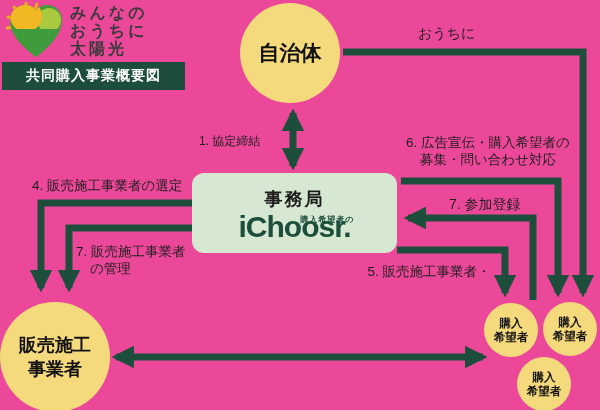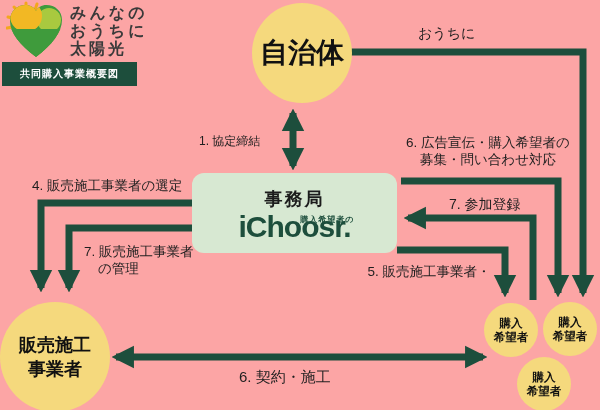--- a/index.html
+++ b/index.html
@@ -1,32 +1,32 @@
 <!DOCTYPE html>
 <html><head>
 <meta charset="utf-8">
 <style>
   html,body{margin:0;padding:0;background:#ffffff;}
   #stage{
-    position:relative;width:600px;height:410px;overflow:hidden;background:#fca5a5;
+    position:relative;width:600px;height:410px;overflow:hidden;background:#ec4899;
     font-family:"Liberation Sans","DejaVu Sans",sans-serif;color:#1f1f1f;
   }
   .abs{position:absolute;}
   
   #arrows{position:absolute;left:0;top:0;width:600px;height:410px;z-index:1;}
   
   .logo-text{left:70px;top:4px;font-size:16px;line-height:18px;letter-spacing:3px;
     font-weight:600;color:#3a3a3a;z-index:2;}
   .badge{left:2px;top:62px;background:#1d4e3c;color:#ffffff;font-weight:bold;
-    font-size:10px;letter-spacing:1px;padding:5px 18px;z-index:2;}
+    font-size:14px;letter-spacing:1px;padding:5px 24px;z-index:2;}
   
   .circle{border-radius:50%;background:#f5d97d;display:flex;flex-direction:column;
     align-items:center;justify-content:center;text-align:center;z-index:2;
     font-weight:bold;color:#111;}
-  .muni{left:252px;top:3px;width:100px;height:100px;font-size:28px;justify-content:center;}
+  .muni{left:240px;top:3px;width:100px;height:100px;font-size:21px;justify-content:center;}
   .vendor{left:0px;top:302px;width:110px;height:110px;font-size:18px;line-height:24px;}
   .buyer{width:54px;height:54px;font-size:11.5px;line-height:14px;}
   .buyer1{left:484px;top:303px;}
   .buyer2{left:543px;top:302px;}
   .buyer3{left:517px;top:357px;}
   
   .office{left:192px;top:173px;width:205px;height:80px;background:#d7e8d2;
     border-radius:12px;z-index:2;display:flex;flex-direction:column;align-items:center;
     justify-content:center;padding-top:2px;box-sizing:border-box;}
   .office-title{font-size:18px;font-weight:bold;color:#1c1c1c;letter-spacing:2px;}
@@ -36,21 +36,21 @@
     letter-spacing:1px;color:#1d4e3c;}
   
   .flabel{z-index:2;font-size:13.5px;line-height:17px;color:#1f1f1f;white-space:nowrap;}
   .lab-pr{left:418px;top:25px;font-size:14px;}
   .lab-1{left:199px;top:133px;font-size:12px;}
   .lab-2{left:397px;top:134px;width:182px;text-align:center;}
   .lab-3{left:449px;top:196px;font-size:14px;}
   .lab-4{left:32px;top:177px;}
   .lab-5{left:362px;top:263px;width:134px;text-align:center;}
   .lab-6{left:239px;top:368px;font-size:15px;}
-  .lab-7{left:76px;top:243px;margin-left:8px;}
+  .lab-7{left:76px;top:243px;}
   .lab-7 .indent{display:block;padding-left:14px;}
 </style>
 </head>
 <body>
 
 <div id="stage">
 
   <svg id="arrows" viewBox="0 0 600 410" xmlns="http://www.w3.org/2000/svg">
     <defs>
       <marker id="ah" viewBox="0 0 10 10" refX="8" refY="5" markerWidth="3.2" markerHeight="3.6" orient="auto-start-reverse" markerUnits="strokeWidth">
@@ -139,20 +139,19 @@
   </div>
 
   <div class="abs flabel lab-3">7. 参加登録</div>
 
   <div class="abs flabel lab-4">4. 販売施工事業者の選定</div>
 
   <div class="abs flabel lab-5">
     <span>5. 販売施工事業者・</span><br>
   </div>
 
-  <div class="abs flabel lab-6">6. 契約・施工</div>
 
   <div class="abs flabel lab-7">
     <span>7. 販売施工事業者</span>
     <span class="indent">の管理</span>
   </div>
 
 </div>
 
 </body></html>

